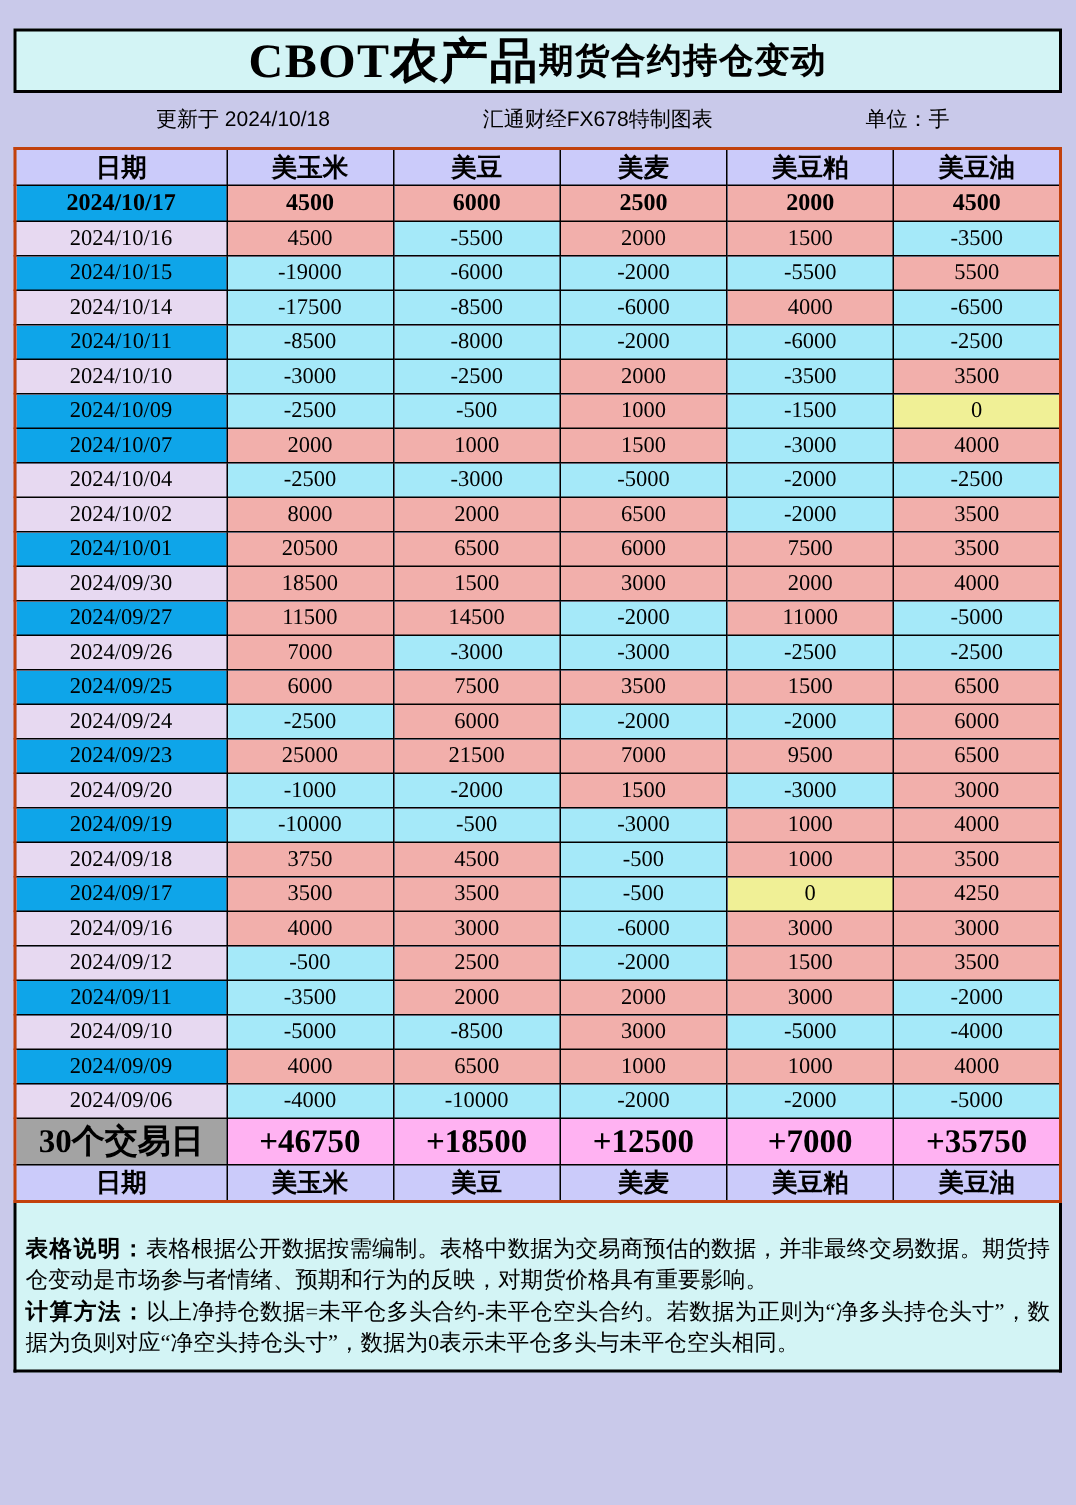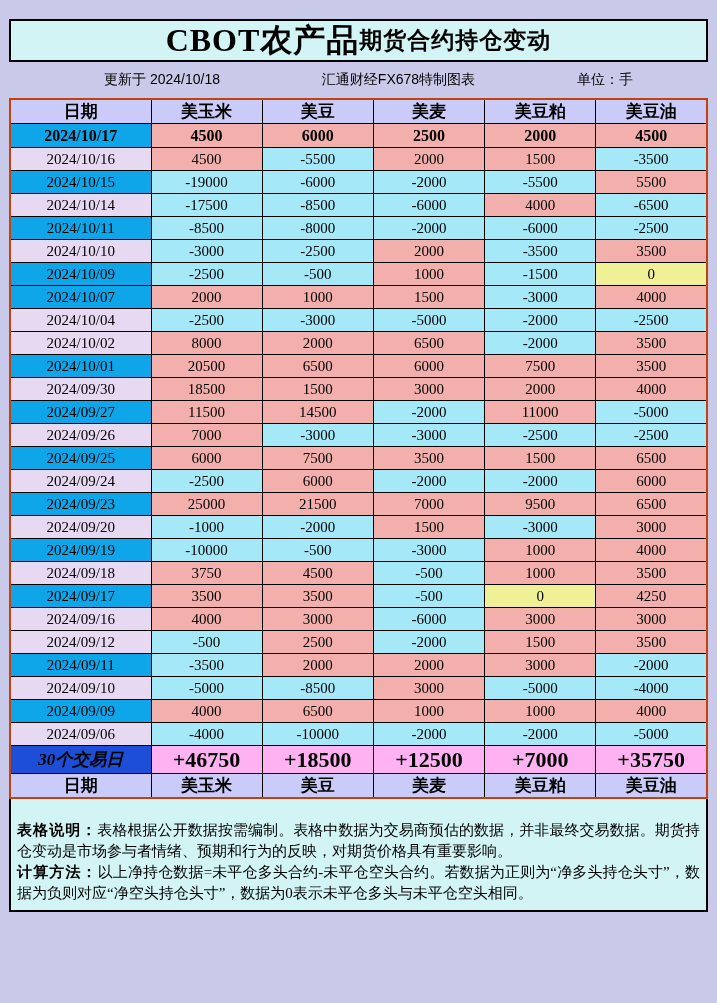--- a/index.html
+++ b/index.html
@@ -68,21 +68,21 @@
   tr.data-row td { height:23px; font-size:15px; }
   tr.data-row td.first { font-weight:bold; font-size:16px; height:24px; }
   td.date-cell { background:#0ea5e9; }
   td.date-cell.alt { background: var(--date-alt-bg); text-align: center; }
   td.pos  { background: var(--positive-bg); }
   td.neg  { background: var(--negative-bg); }
   td.zero { background: var(--zero-bg); }
   tr.summary-row td {
     height:28px; font-weight:bold;
   }
-  td.summary-label { background:#1d4ed8; font-size:17px;font-style:italic; }
+  td.summary-label { background:#a3a3a3; font-size:22px; }
   td.summary-val   { background: var(--summary-bg); font-size:22px; }
   tr.footer-row td {
     height:22px;
     background: var(--header-bg);
     font-weight:bold; font-size:17px;
   }
   .notes-box {
     margin:0 9px;
     border:2px solid #000;
     border-top:none;

